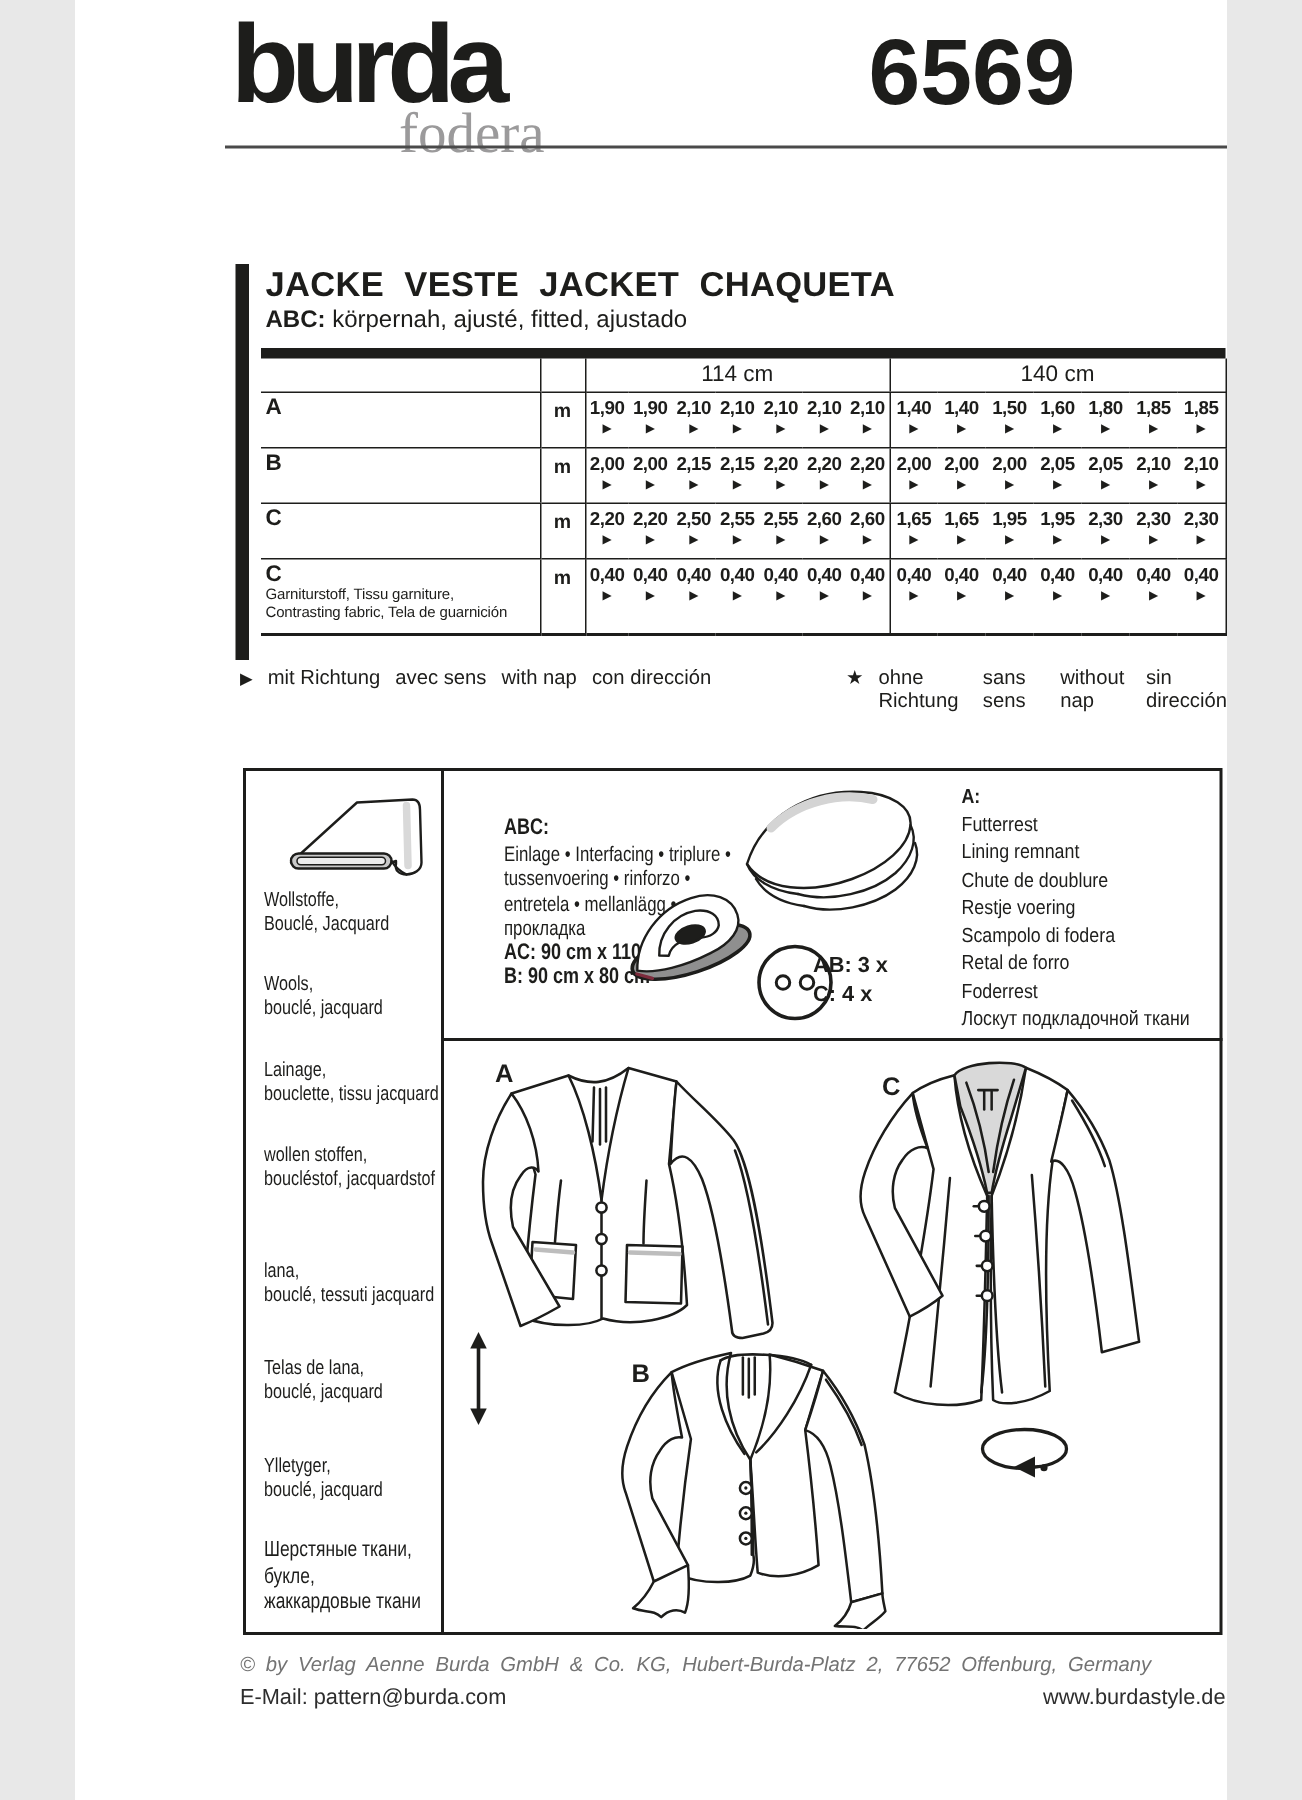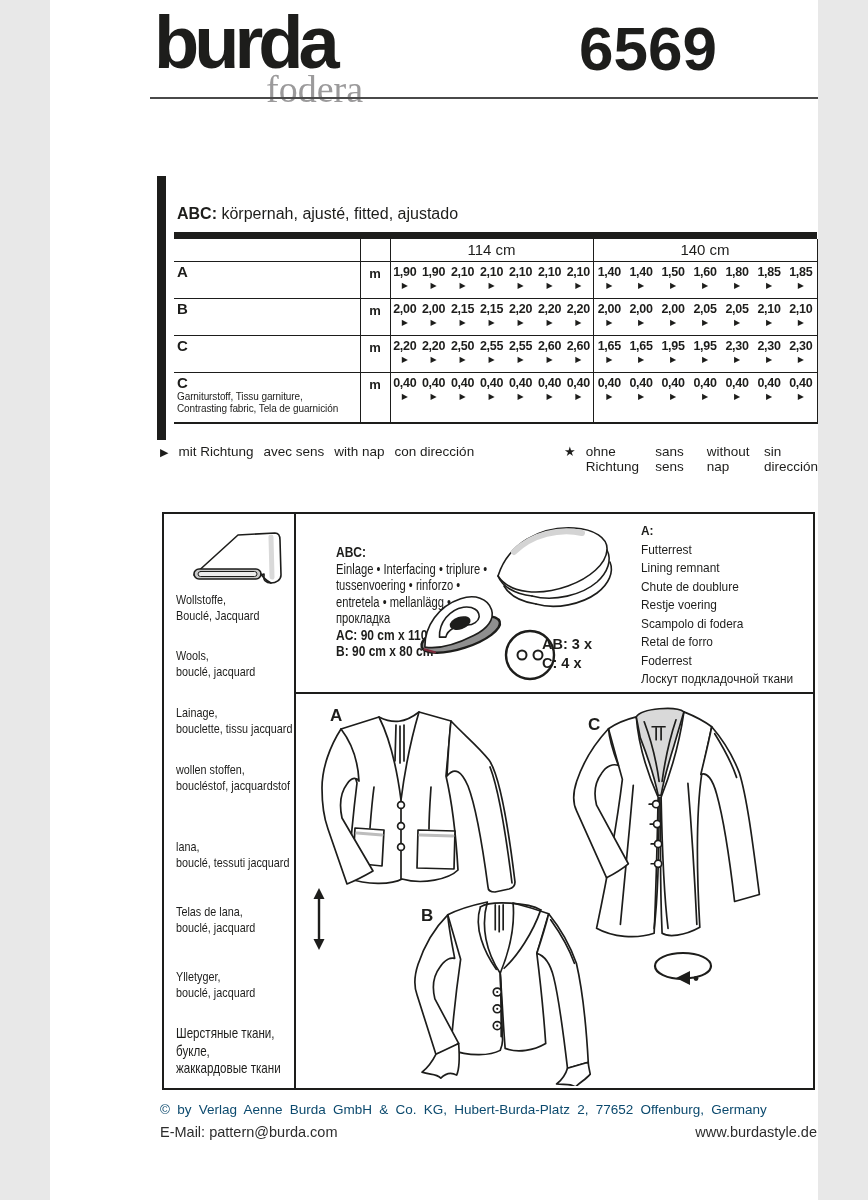--- a/index.html
+++ b/index.html
@@ -74,35 +74,36 @@
   .meas-len { left:147px; top:374px; display:flex; gap:7px; align-items:flex-start; }
   .meas-girth { left:478px; top:436px; }
   .meas-girth svg { display:block; margin-left:8px; margin-bottom:2px; }
 
   .svg-bolt{left:8px; top:10px;}  .svg-iron{left:243px; top:64px;}
   .svg-pads{left:328px; top:6px;} .svg-btn{left:339px; top:114px;}
   .svg-ja{left:136px; top:181px;} .svg-jb{left:219px; top:384px;} .svg-jc{left:369px; top:183px;}
 
   
   .foot1 { position:absolute; left:110px; top:1102px; width:657px; font-size:13.5px;
-           word-spacing:3.5px; color:#0c4a6e; white-space:nowrap; }
+           word-spacing:3.5px; color:#737373; white-space:nowrap;font-style:italic; }
   .foot2 { position:absolute; left:110px; top:1124px; width:657px; font-size:14.5px;
            color:#2d2d2d; display:flex; justify-content:space-between; }
 </style>
 </head>
 <body>
 
 <div class="page">
 
   <div class="brand-main">burda</div>
   <div class="brand-sub">fodera</div>
   <div class="hrule"></div>
   <div class="pnum">6569</div>
 
   <div class="tbar"></div>
+  <div class="tmain">JACKE VESTE JACKET CHAQUETA</div>
   <div class="tabc"><span class="b">ABC:</span> <span>körpernah, ajusté, fitted, ajustado</span></div>
 
   <div class="topbar"></div>
   <table class="fab">
     <colgroup>
       <col class="c-lab">
         <col class="c-eur">
       <col class="c-s1">
         <col class="c-s1">
         <col class="c-s1">

